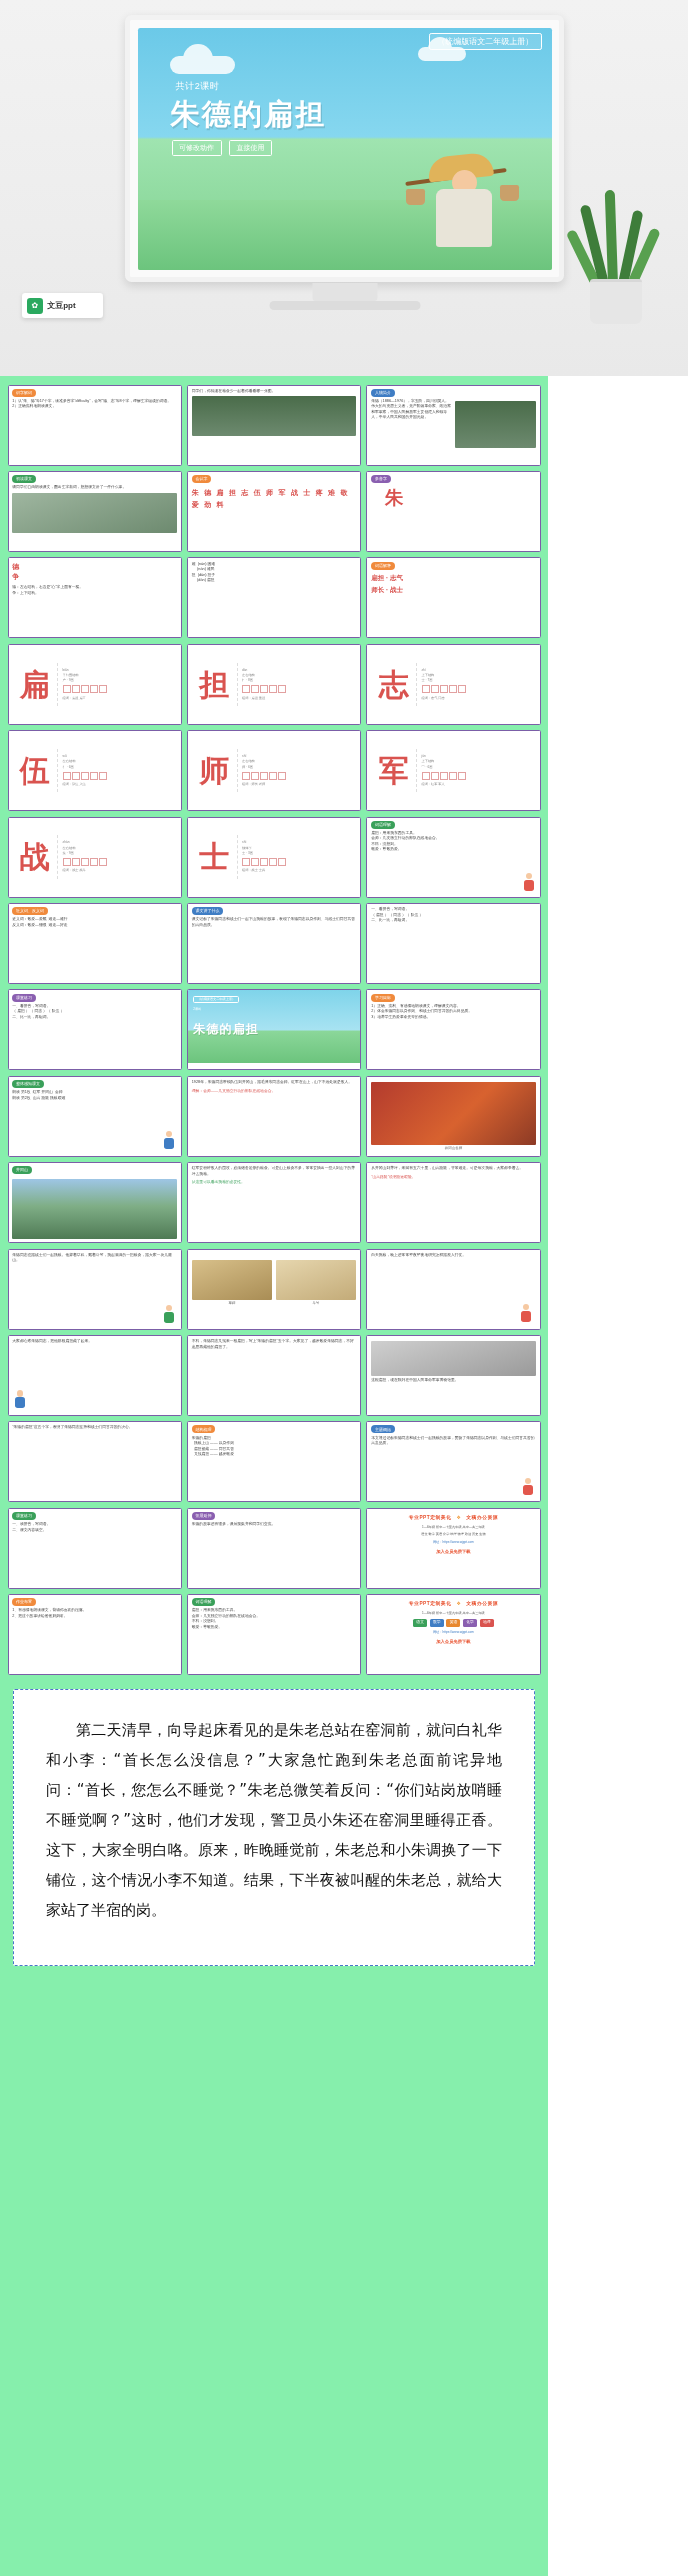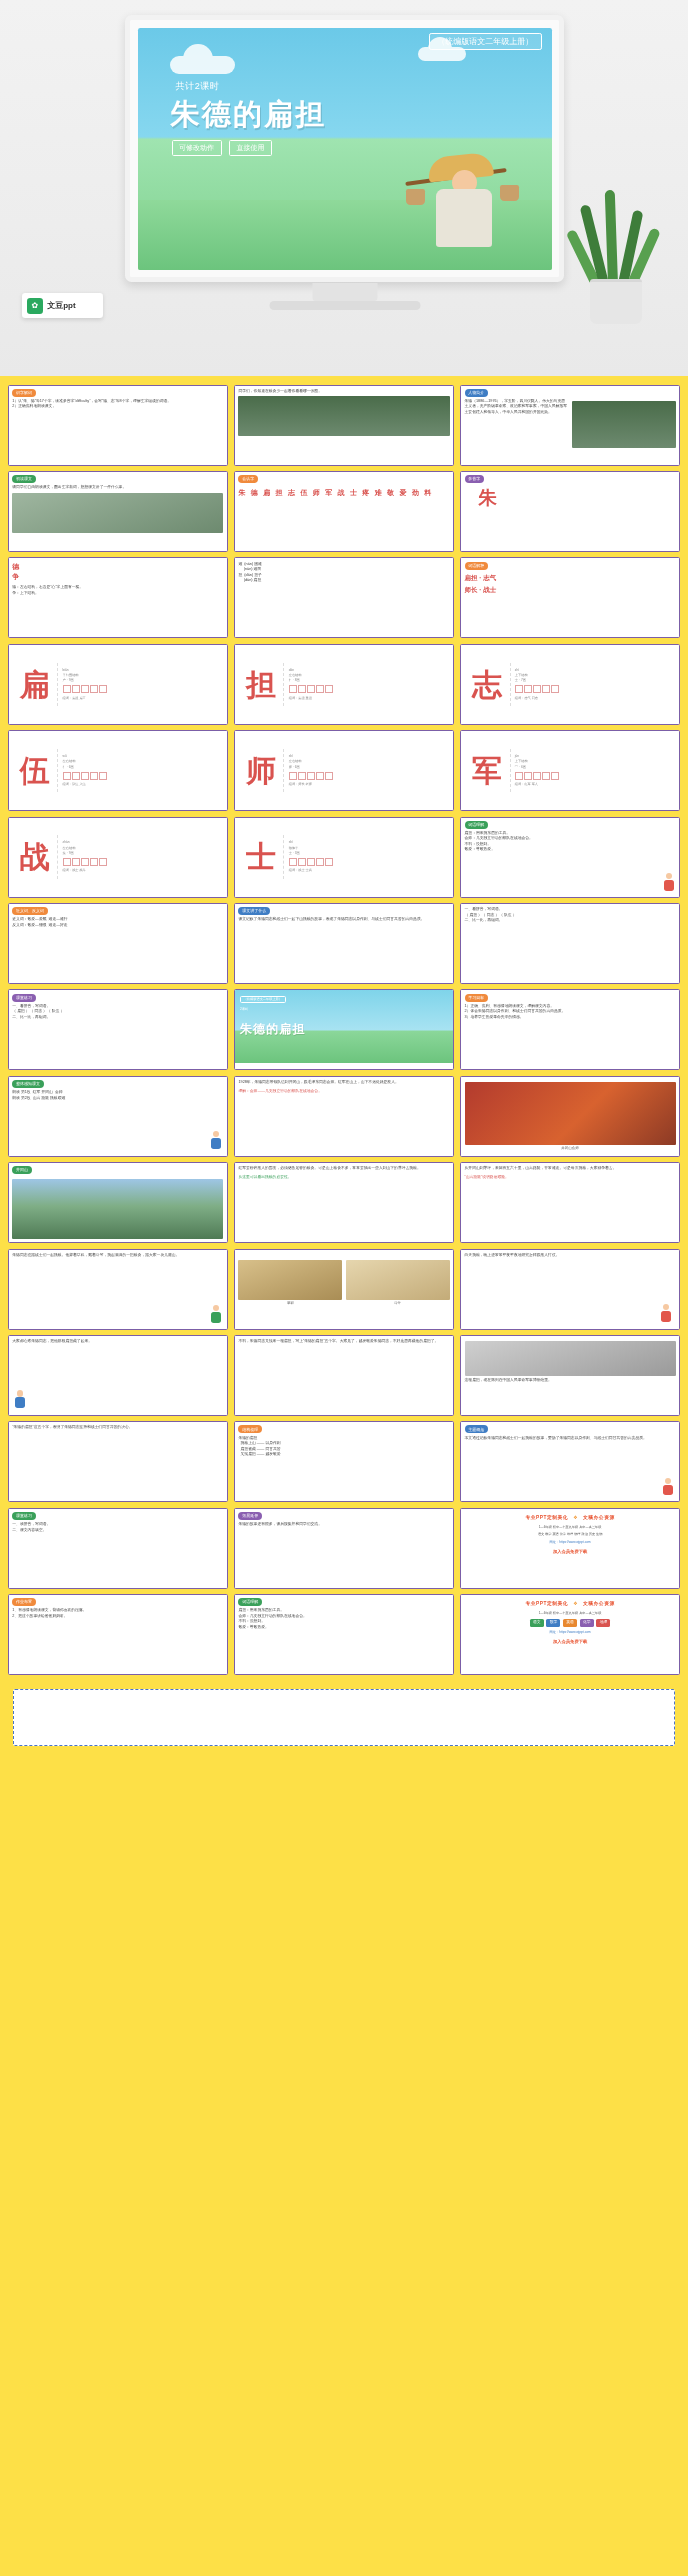--- a/index.html
+++ b/index.html
@@ -4,23 +4,23 @@
 <style>
   * { box-sizing: border-box; }
   html, body { margin:0; padding:0; }
   body {
     width: 688px;
     background: #ffffff;
     font-family: "Liberation Sans", "DejaVu Sans", sans-serif;
     color: #333;
   }
   .page {
-    width: 688px;
+    width: 548px;
     min-height: 2576px;
-    background: #fde047;
+    background: #86efac;
     position: relative;
   }
 
   
   .hero {
     width: 688px;
     height: 376px;
     background: linear-gradient(180deg,#f2f2f2 0%, #ededed 60%, #e9e9e9 100%);
     position: relative;
     overflow: hidden;
@@ -693,16 +693,17 @@
       </div>
       <div class="promo-url" style="text-align:center;font-size:3.2px;">
         <span>网址：</span><span>https://www.wjppt.com</span>
       </div>
       <div class="promo-cta" style="text-align:center;font-size:4.3px;">加入会员免费下载</div>
     </div>
 
   </div>
 
   <div class="final">
+    <p class="indent">第二天清早，向导起床看见的是朱老总站在窑洞前，就问白礼华和小李：“首长怎么没信息？”大家急忙跑到朱老总面前诧异地问：“首长，您怎么不睡觉？”朱老总微笑着反问：“你们站岗放哨睡不睡觉啊？”这时，他们才发现，警卫员小朱还在窑洞里睡得正香。这下，大家全明白咯。原来，昨晚睡觉前，朱老总和小朱调换了一下铺位，这个情况小李不知道。结果，下半夜被叫醒的朱老总，就给大家站了半宿的岗。</p>
   </div>
 
 </div>
 
 
 </body></html>

